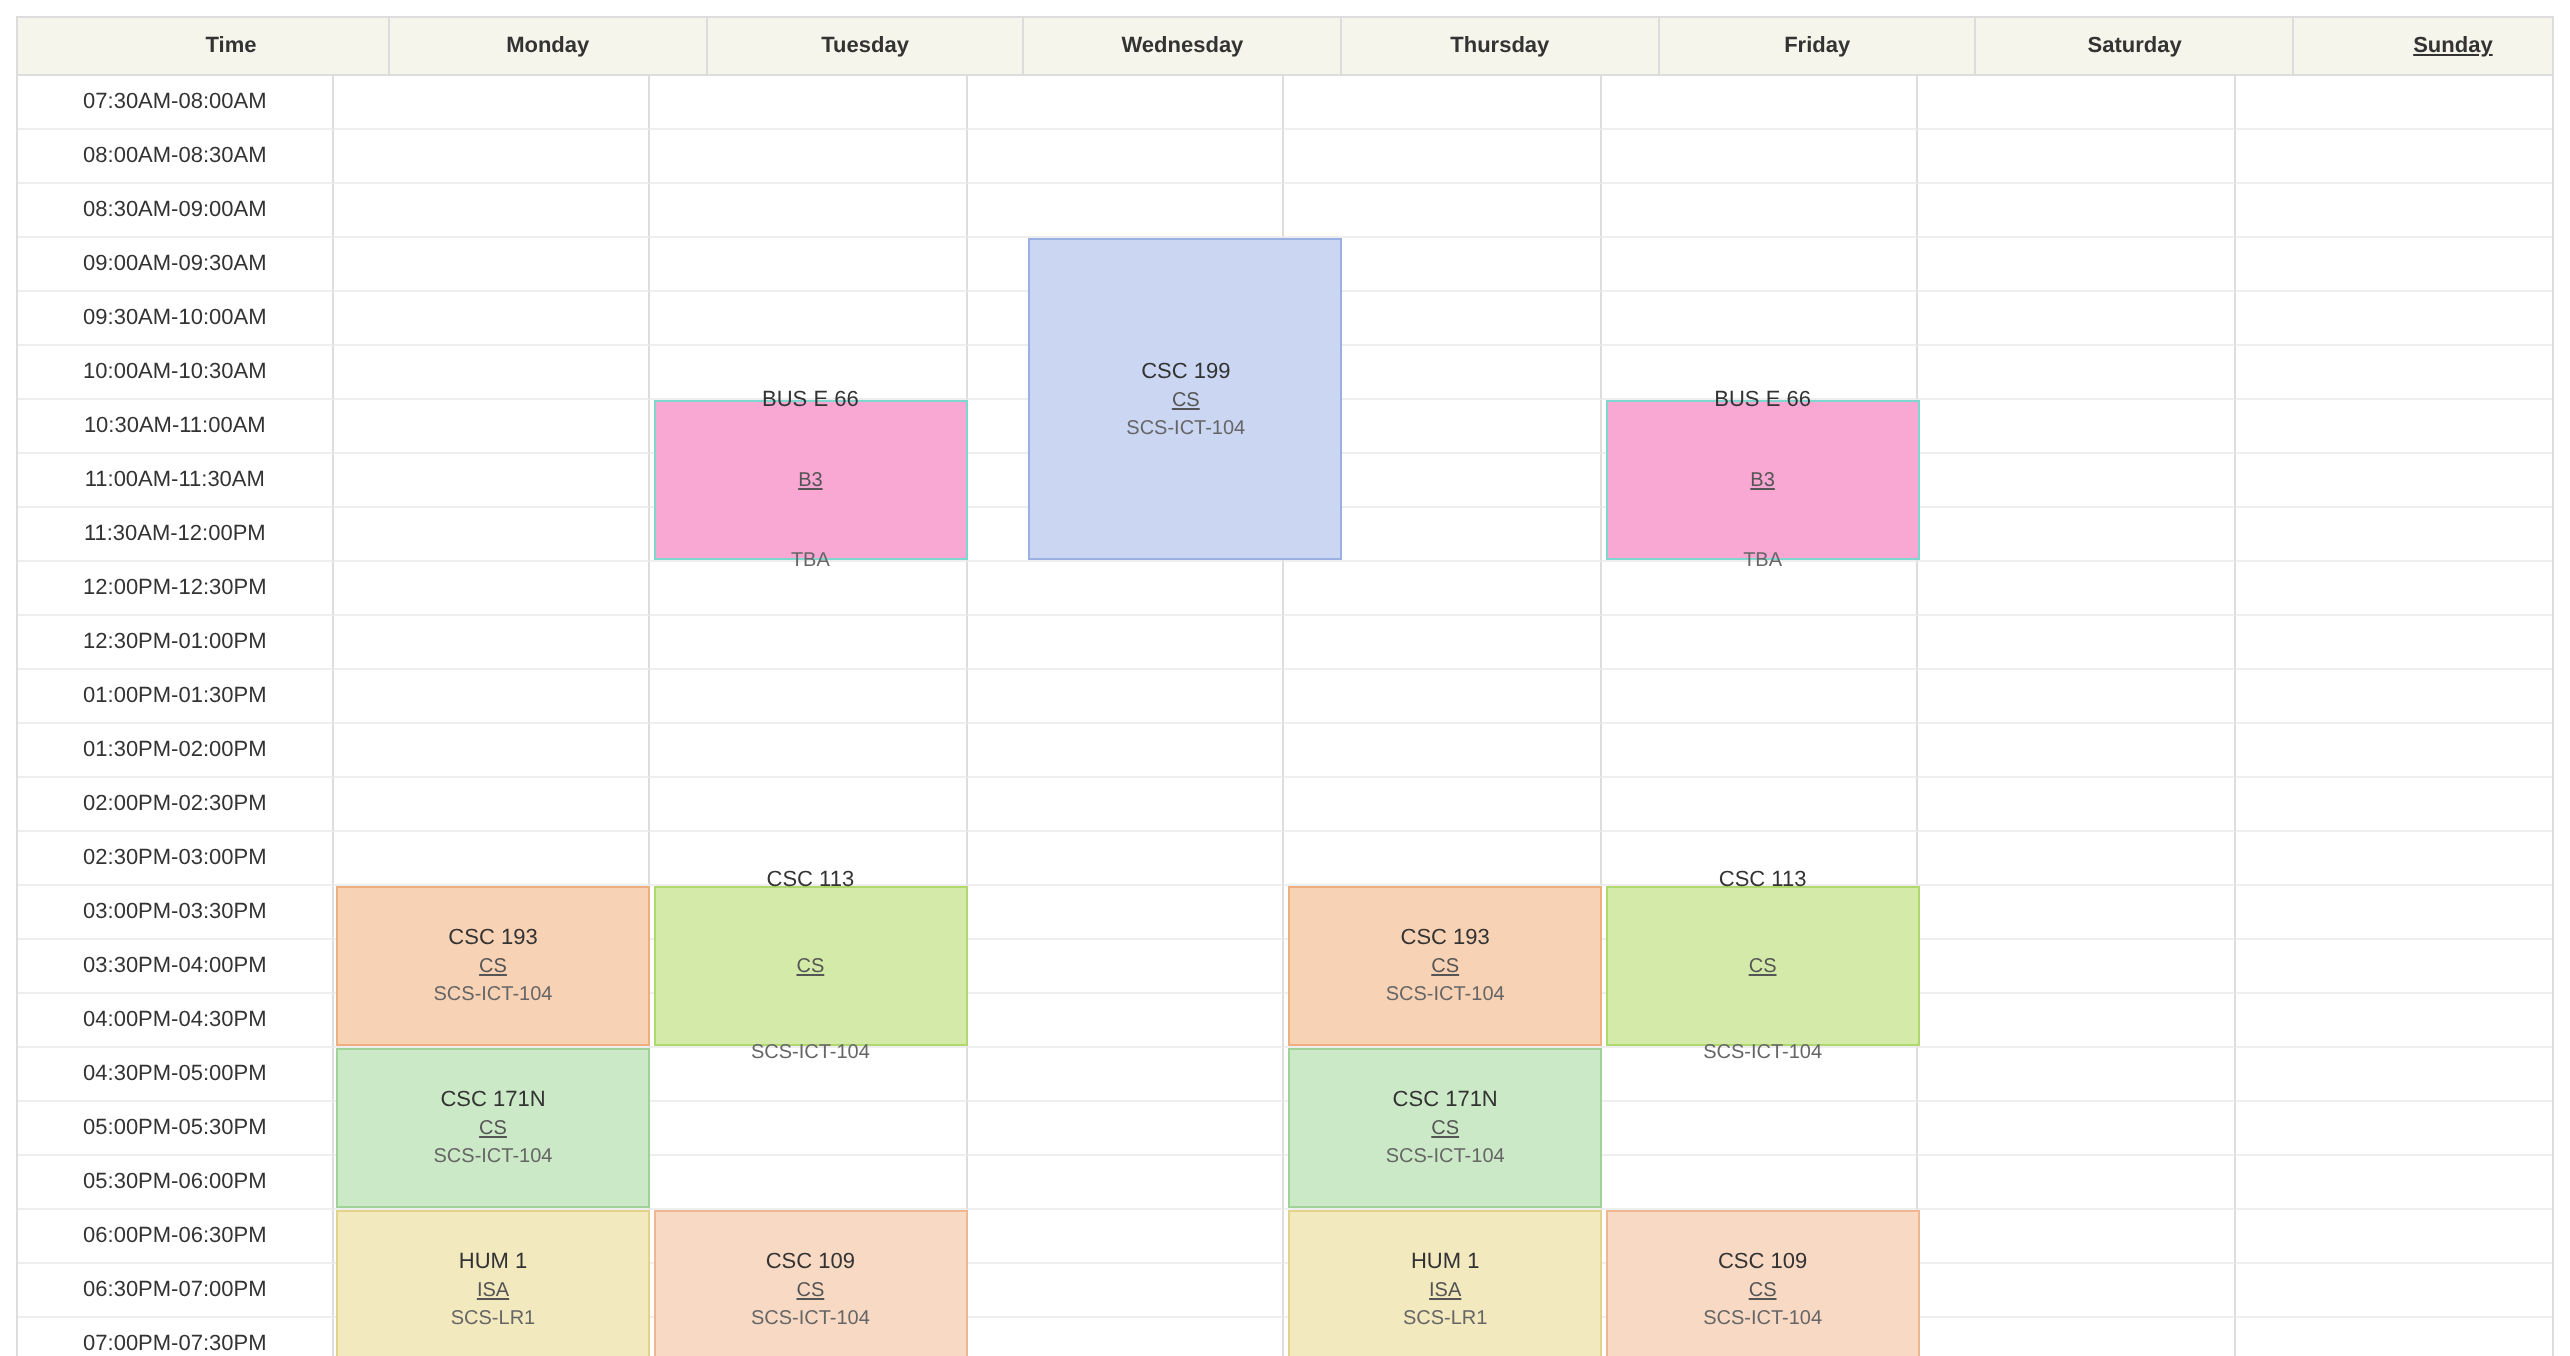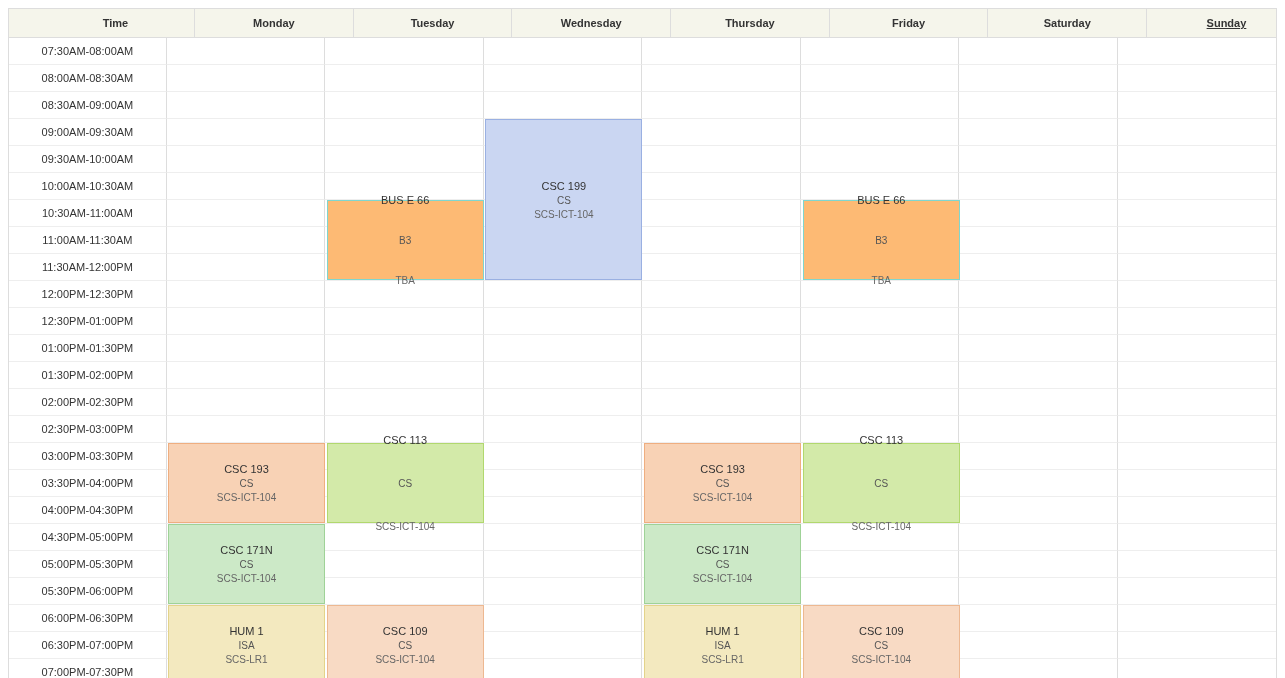--- a/index.html
+++ b/index.html
@@ -60,24 +60,24 @@
   width: 157px;
   border: 1px solid;
   text-align: center;
   font-size: 11px;
   display: flex;
   flex-direction: column;
   justify-content: center;
   gap: 3px;
 }
 .event .course { font-size: 11px; color: #333; }
-.event .section { font-size: 10px; color: #555; }
+.event .section { font-size: 10px; color: #555; text-decoration: underline; }
 .event .room { font-size: 10px; color: #666; }
-.c-blue   { background: #cad6f2; border-color: #9ab0e2; }
-.c-cyan   { background: #fdba74; border-color: #7fd6ce; gap: 29px; }
+.c-blue   { background: #cad6f2; border-color: #9ab0e2; margin-left: 29px; }
+.c-cyan   { background: #f9a8d4; border-color: #7fd6ce; gap: 29px; }
 .c-orange { background: #f8d2b5; border-color: #efae80; }
 .c-lime   { background: #d3eaa9; border-color: #b1d86e; gap: 32px; }
 .c-green  { background: #cce9c7; border-color: #9fd297; }
 .c-yellow { background: #f3e9bf; border-color: #e3d38a; }
 .c-peach  { background: #f8dac4; border-color: #edb891; }
 </style>
 </head>
 <body>
 
 <div class="schedule">

